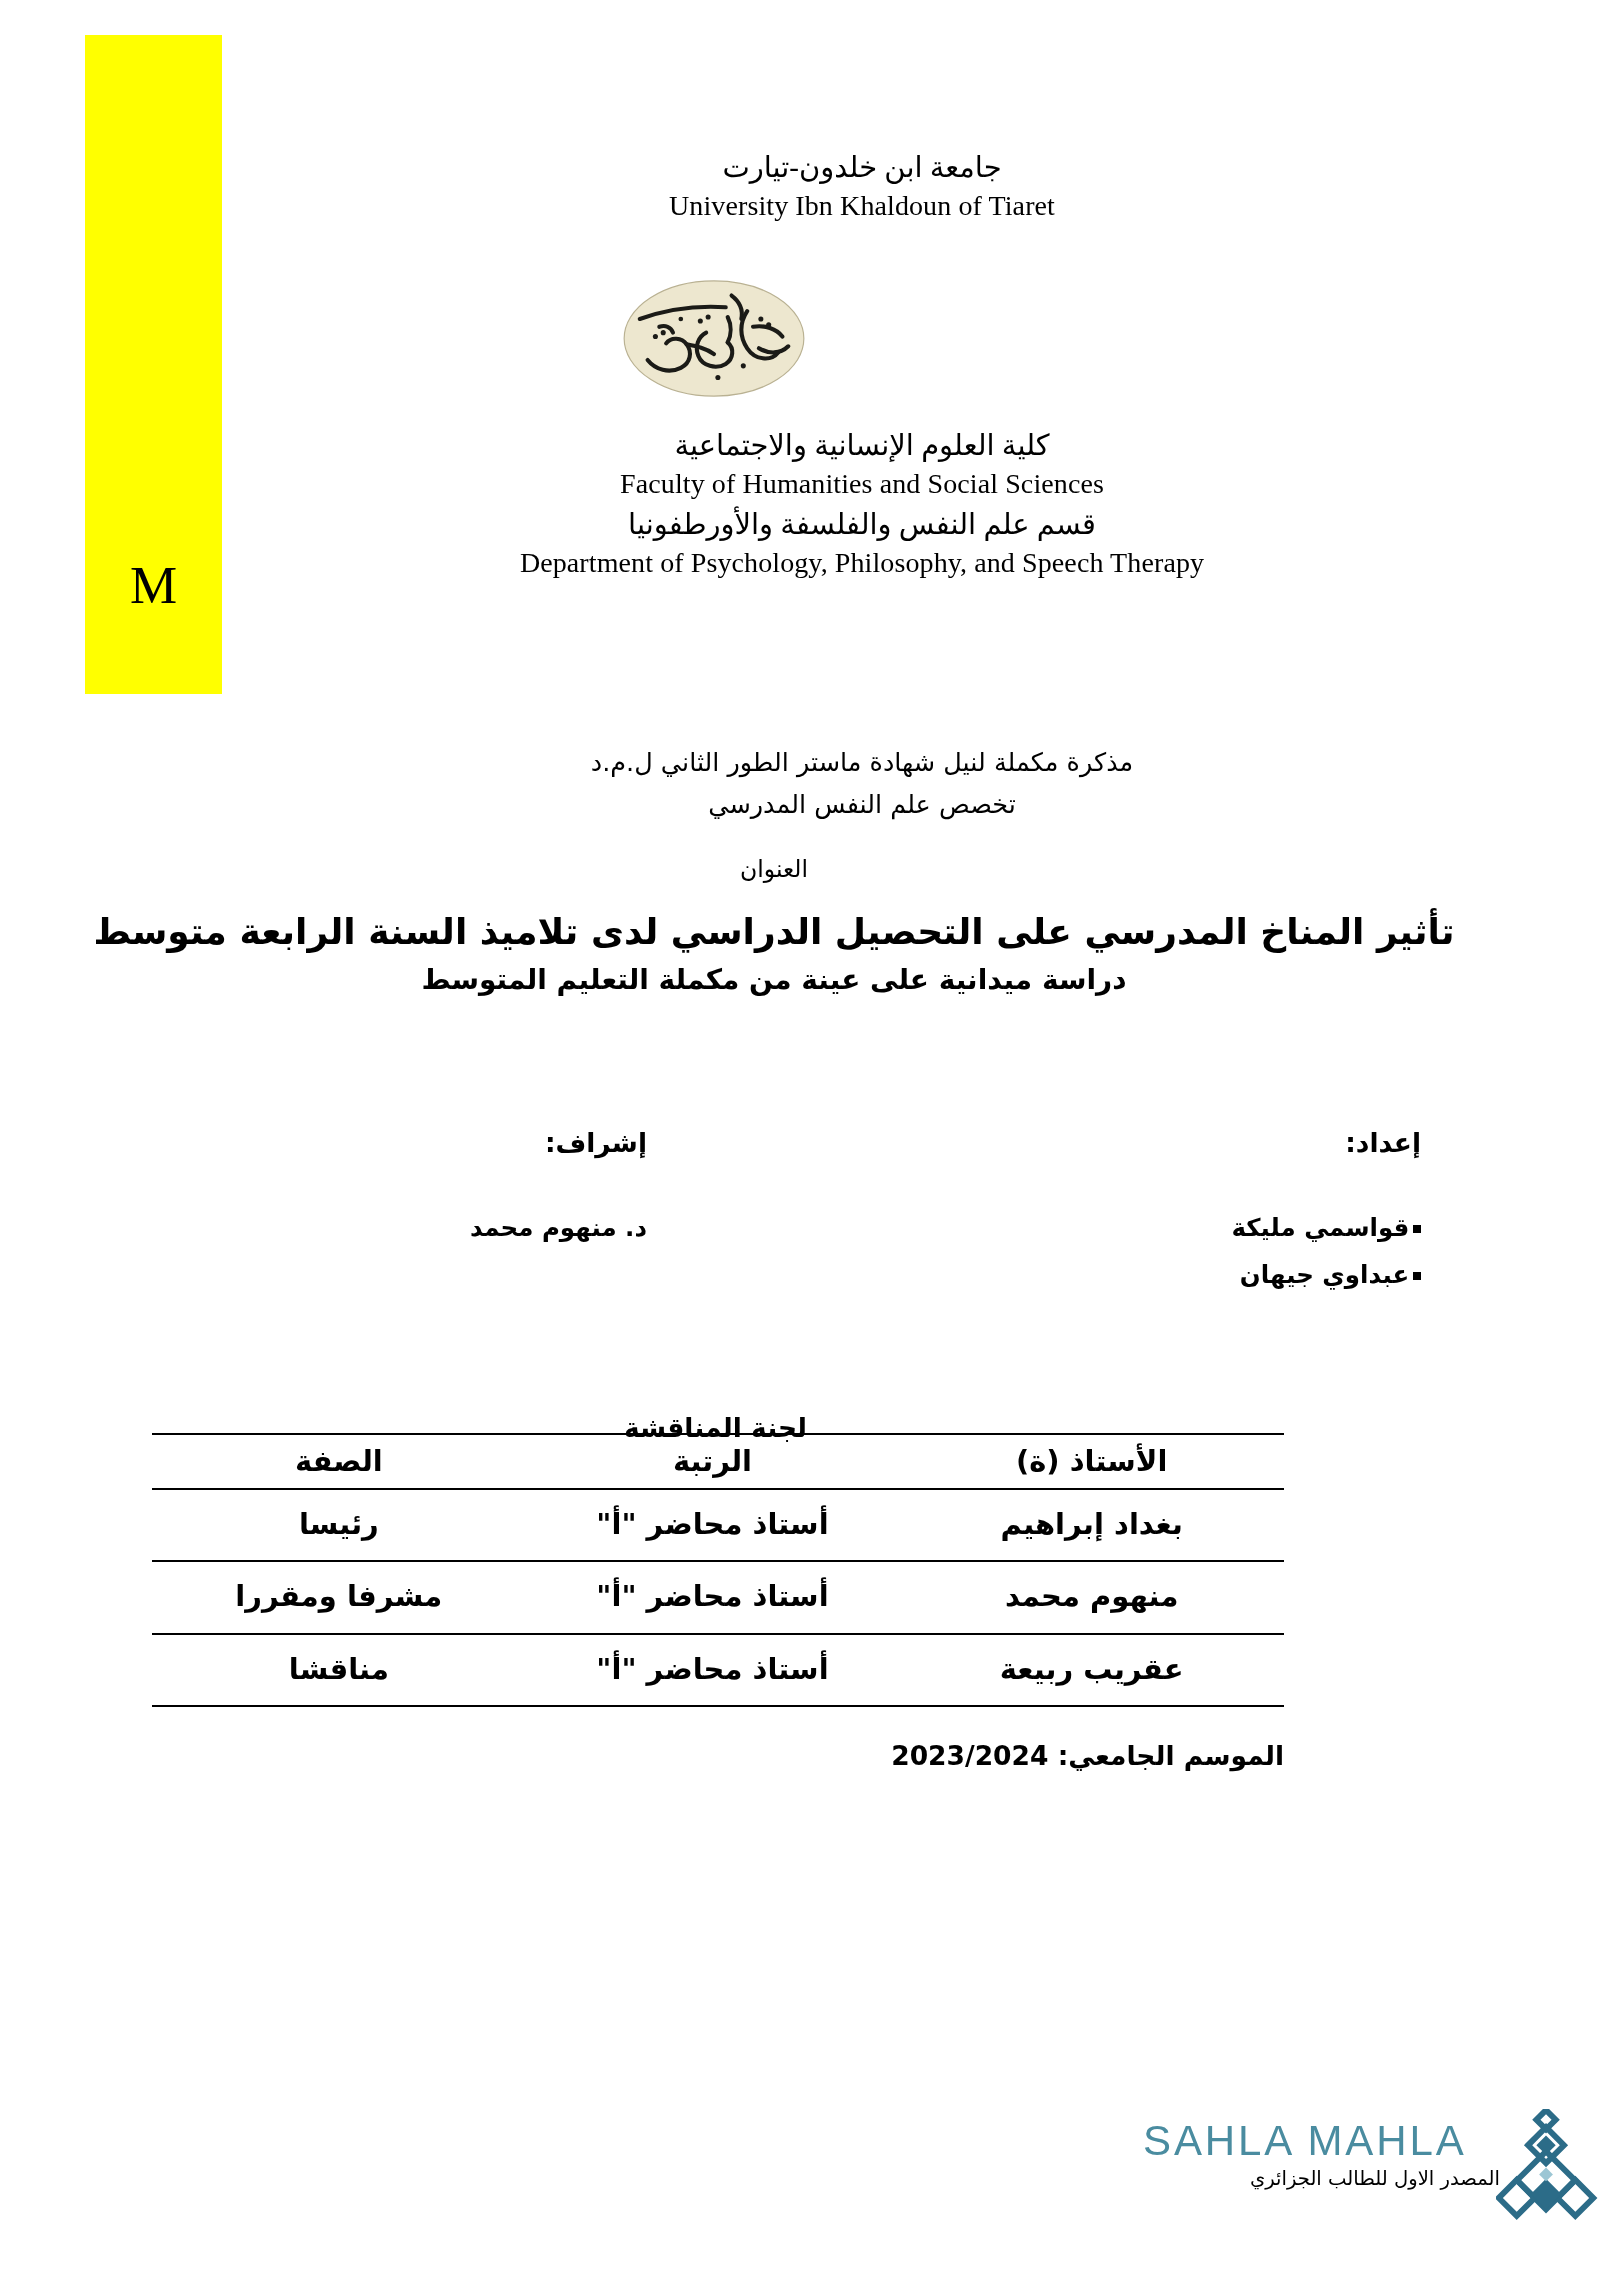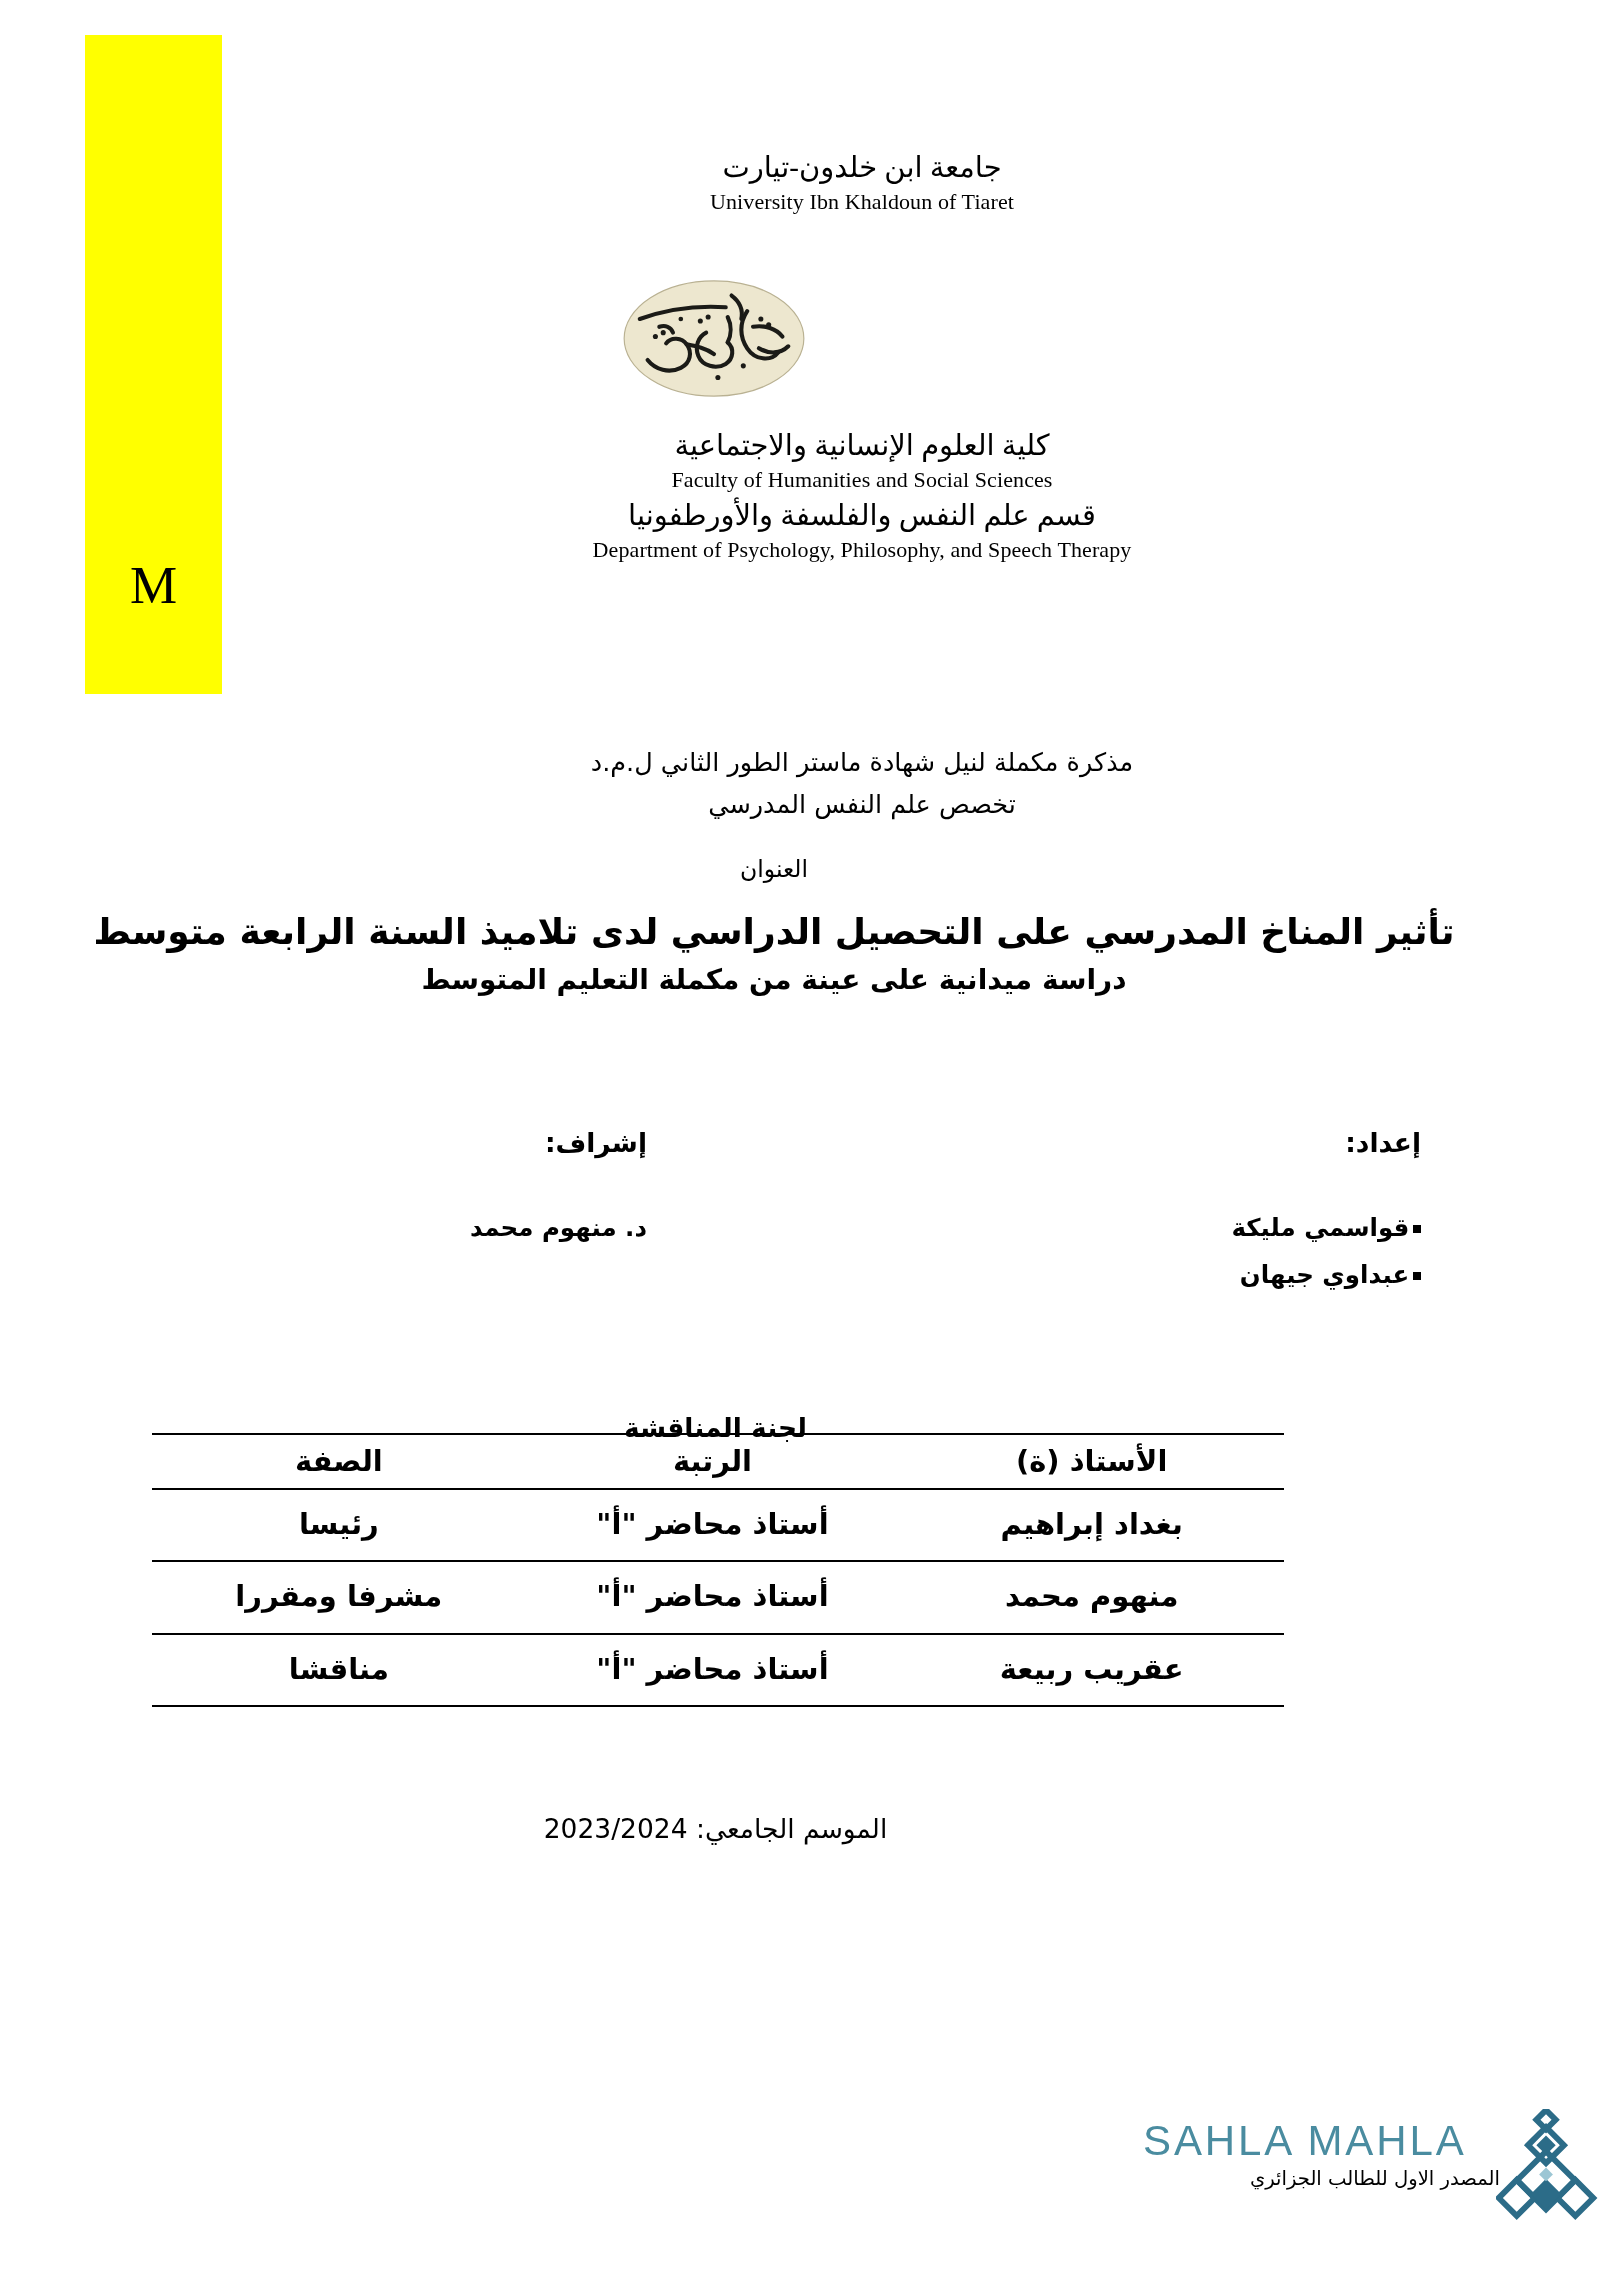--- a/index.html
+++ b/index.html
@@ -49,21 +49,21 @@
   }
   .hdr-ar {
     font-family: "Liberation Serif", "DejaVu Serif", serif;
     font-size: 29px;
     line-height: 1.38;
     direction: rtl;
     font-weight: normal;
   }
   .hdr-en {
     font-family: "Liberation Serif", "DejaVu Serif", serif;
-    font-size: 22px;
+    font-size: 28px;
     line-height: 1.38;
     direction: ltr;
     letter-spacing: 0.1px;
   }
 
   
   .seal-wrap {
     position: absolute;
     left: 612px;
     top: 276px;
@@ -208,26 +208,26 @@
   }
   table.committee tbody td {
     border-bottom: 2.5px solid #000;
     height: 49px;
   }
 
   
   .year {
     position: absolute;
     left: 147px;
-    top: 1813px;
+    top: 1740px;
     width: 1137px;
-    text-align: center;
+    text-align: right;
     font-family: "DejaVu Sans", "Liberation Sans", sans-serif;
     font-size: 26.5px;
-    font-weight: normal;
+    font-weight: bold;
     direction: rtl;
   }
 
   
   .watermark {
     position: absolute;
     left: 1137px;
     top: 2119px;
     width: 461px;
     height: 127px;

